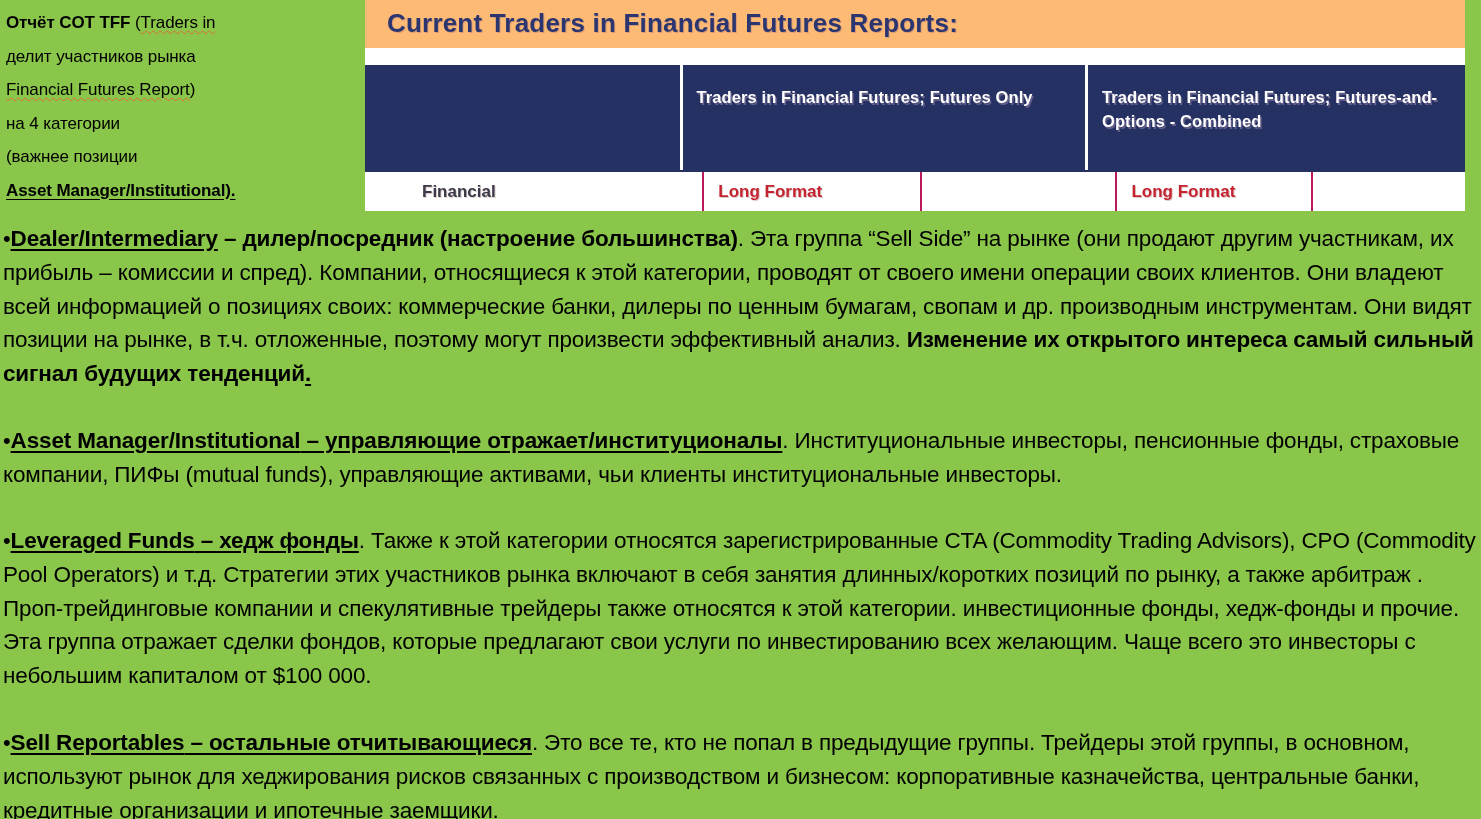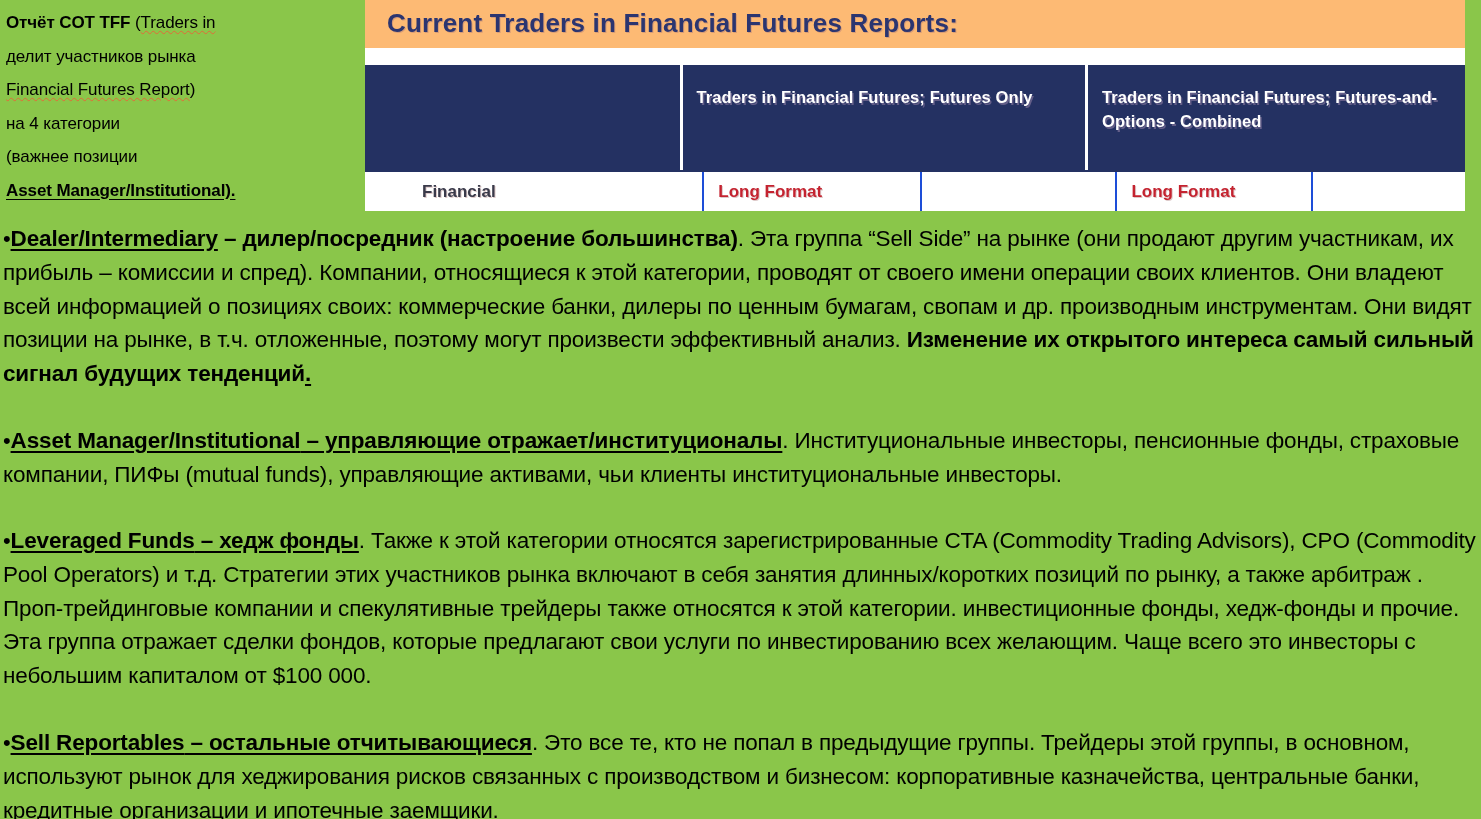--- a/index.html
+++ b/index.html
@@ -111,21 +111,21 @@
     height: 39px;
     box-sizing: border-box;
     font-size: 17px;
     font-weight: bold;
     display: flex;
     align-items: center;
     padding-left: 14px;
     text-shadow: 1px 1px 0 rgba(170,120,120,0.4);
     margin-left: 43px;
   }
-  .body-cell + .body-cell { border-left: 2px solid #1d4ed8; }
+  .body-cell + .body-cell { border-left: 2px solid #be185d; }
   .bc-financial { width: 313px; color: #3a3a4a; }
   .bc-lf1 { width: 216px; color: #c42330; }
   .bc-blank1 { width: 188px; }
   .bc-lf2 { width: 188px; color: #c42330; }
   .bc-blank2 { width: 190px; }
 
   
   #bullets {
     position: absolute;
     left: 0; top: 211px;

